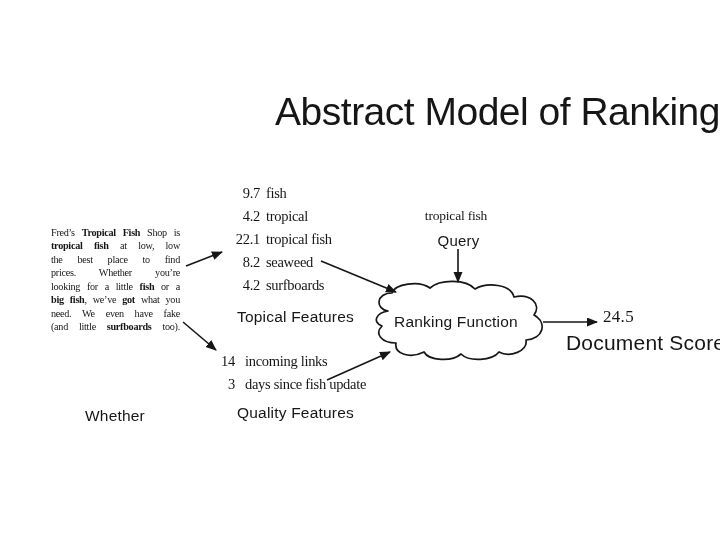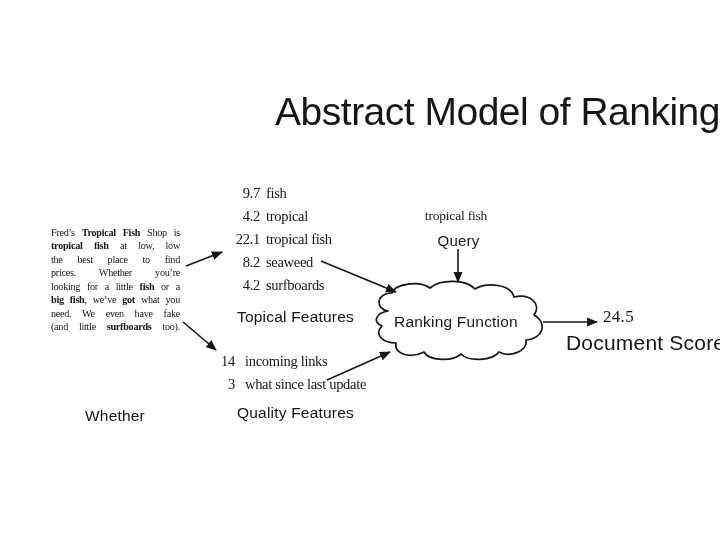--- a/index.html
+++ b/index.html
@@ -120,21 +120,21 @@
   </div>
   <div class="abs lbl topical-label">Topical Features</div>
 
   <div class="abs feat-list quality-list">
     <div class="feat-row">
       <span class="fs">14</span>
       <span class="ft">incoming links</span>
     </div>
     <div class="feat-row">
       <span class="fs">3</span>
-      <span class="ft">what since last update</span>
+      <span class="ft">days since fish update</span>
     </div>
   </div>
   <div class="abs lbl quality-label">Quality Features</div>
 
   <div class="abs lbl document-label">Whether</div>
 
   <div class="abs query-terms">tropical fish</div>
   <div class="abs lbl query-label">Query</div>
 
   <div class="abs lbl ranking-label">Ranking Function</div>

